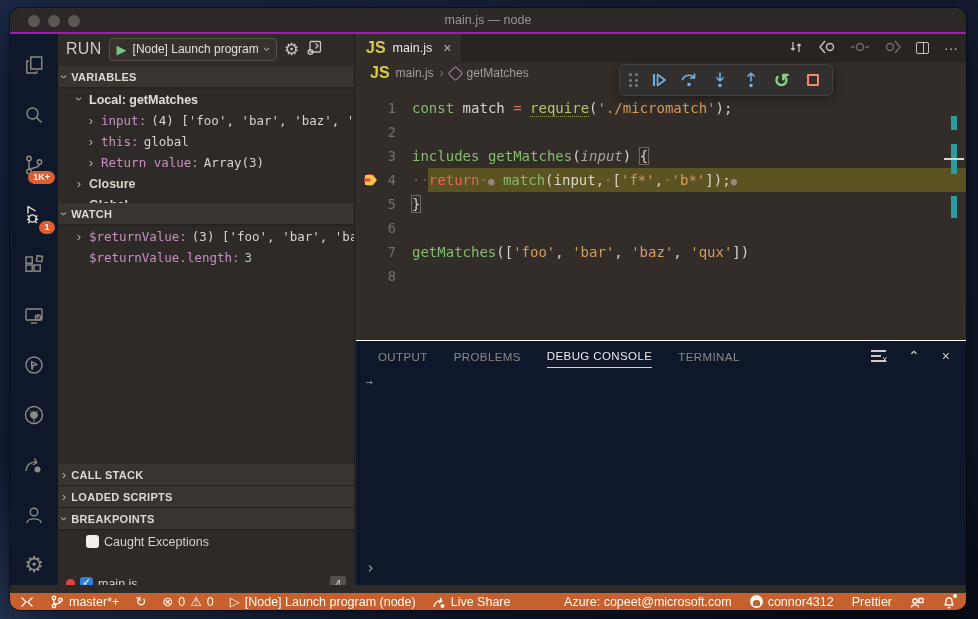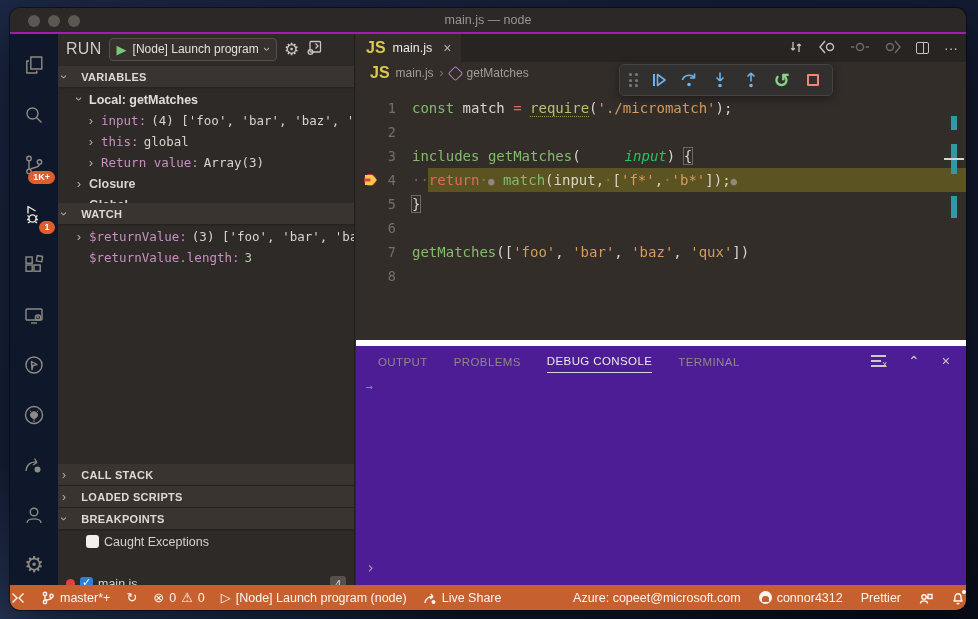--- a/index.html
+++ b/index.html
@@ -37,21 +37,21 @@
   .runbar { position:absolute; left:0; top:0; right:0; height:30px; display:flex; align-items:center; padding:0 8px; gap:7px; }
   .runbar .run-label { font-size:16px; color:#cfcbc4; letter-spacing:.3px; }
   .run-dd { display:flex; align-items:center; gap:6px; border:1px solid #55504a; border-radius:4px; height:23px; padding:0 7px; background:#36312d; }
   .run-play { color:#79c779; font-size:13px; }
   .run-config { font-size:12px; color:#e3e0da; }
   .dd-chev, .chev { display:inline-block; color:#b5b0a8; font-size:13px; }
   .chev { transform-origin:55% 50%; }
   .chev.down { transform:rotate(90deg); }
   .run-icon { color:#c9c4bd; font-size:17px; }
   .sec-header { position:absolute; left:0; right:0; height:21px; background:#3a3430; display:flex; align-items:center;
-    gap:15px; padding-left:4px; font-size:11px; font-weight:bold; color:#dddad4; letter-spacing:.3px; box-shadow:0 1px 2px rgba(0,0,0,.25); }
+    gap:5px; padding-left:4px; font-size:11px; font-weight:bold; color:#dddad4; letter-spacing:.3px; box-shadow:0 1px 2px rgba(0,0,0,.25); }
   .sec-header .chev { font-size:12px; font-weight:normal; }
   .srow { position:absolute; left:0; right:0; height:21px; display:flex; align-items:center; gap:5px; font-size:12.5px; }
   .srow .chev { width:10px; text-align:center; flex:0 0 auto; }
   .var-name { color:#c78fc2; font-family:"DejaVu Sans Mono", monospace; font-size:12.5px; white-space:pre; }
   .var-val  { color:#d8d4cb; font-family:"DejaVu Sans Mono", monospace; font-size:12.5px; white-space:pre; }
   .var-val.num { color:#b5cea8; }
   .scope-label { font-weight:bold; color:#e0ddd7; }
   .plain-label { color:#d8d4cb; font-weight:bold; }
   .clip8 { overflow:hidden; height:9px; }
   .bp-row-check { width:13px; height:13px; border-radius:3px; background:#f2f0ec; flex:0 0 auto; }
@@ -79,57 +79,57 @@
   .code-line { position:relative; height:24px; line-height:24px; white-space:pre; display:flex; }
   .code-line.current { background:linear-gradient(to right, transparent 72px, #5b5422 72px); }
   .gutter { width:26px; flex:0 0 auto; position:relative; }
   .bp-red { position:absolute; left:8px; top:6px; width:12px; height:12px; border-radius:50%; background:#e0443a; }
   .bp-arrow { position:absolute; left:9px; top:7px; width:12px; height:10px; background:#f7c948; clip-path:polygon(0 0,60% 0,100% 50%,60% 100%,0 100%,0 65%,45% 65%,45% 35%,0 35%); }
   .lnum { width:30px; flex:0 0 auto; text-align:right; padding-right:16px; color:#757067; font-size:13.5px; }
   .tk-k,.tk-f { color:#84bb6e; }
   .tk-o { color:#e0695a; }
   .tk-s { color:#d79c5c; }
   .tk-p,.tk-v { color:#d8d4cb; }
-  .tk-i { color:#22c55e; font-style:italic;margin-left:44px; }
+  .tk-i { color:#a3a3a3; font-style:italic; }
   .tk-u { color:#bdc26b; border-bottom:1.5px dotted #979c5d; }
   .tk-w { color:#d8d4cb; opacity:.33; }
   .tk-d { color:#8d8780; font-size:11px; }
   .tk-b { box-shadow:0 0 0 1px #6e6860; }
   
   .ruler-mark { position:absolute; width:6px; background:#2f9ba0; right:9px; }
   .ruler-line { position:absolute; right:2px; width:20px; height:2px; background:#d8d5d0; }
   
   .dbg-toolbar { position:absolute; left:263px; top:30px; width:214px; height:32px; background:#32302e; border:1px solid #45423f;
     border-radius:5px; box-shadow:0 3px 10px rgba(0,0,0,.4); display:flex; align-items:center; justify-content:space-around; padding:0 4px; z-index:5; }
   .grip { display:grid; grid-template-columns:3px 3px; gap:2.5px; }
   .grip i { width:3px; height:3px; border-radius:50%; background:#7f7a74; }
   .dbg-ic { width:20px; height:20px; display:flex; align-items:center; justify-content:center; }
   .dbg-ic svg { width:18px; height:18px; }
   .restart-ic { color:#89d185; font-size:19px; font-weight:bold; }
   .stop-ic { width:12px; height:12px; border:2px solid #f48771; border-radius:1px; }
   
-  .panel { position:absolute; left:0; right:0; bottom:0; height:245px; background:#4c1d95; border-top:6px solid #ffffff; }
+  .panel { position:absolute; left:0; right:0; bottom:0; height:245px; background:#0f172a; border-top:1px solid #ffffff; }
   .panel-tabs { position:absolute; left:0; top:0; right:0; height:30px; display:flex; align-items:center; gap:26px; padding-left:22px; }
   .ptab { font-size:11.5px; letter-spacing:.4px; color:#8f8a83; padding:6px 0 5px; }
   .ptab.active { color:#eceae6; border-bottom:1px solid #d8d5d0; }
   .panel-actions { position:absolute; right:16px; top:0; height:30px; display:flex; align-items:center; gap:22px; color:#cfcbc4; }
   .pa-ic { font-size:14px; }
   .clear-ic { position:relative; width:15px; height:12px; }
   .clear-ic i { position:absolute; left:0; right:0; height:1.6px; background:#cfcbc4; }
   .clear-ic i:nth-child(1){top:0} .clear-ic i:nth-child(2){top:5px; right:5px;} .clear-ic i:nth-child(3){top:10px}
   .clear-ic em { position:absolute; right:-1px; bottom:-2px; font-style:normal; font-size:9px; }
   .console { position:absolute; left:0; top:32px; right:0; bottom:0; font-family:"DejaVu Sans Mono", monospace; font-size:13px; }
   .con-row { display:flex; height:18px; line-height:18px; }
   .con-arrow { width:26px; text-align:center; color:#7d8a99; font-size:12px; flex:0 0 auto; }
   .con-input { color:#dad6ce; white-space:pre; }
   .con-result { color:#5aa0d8; white-space:pre; }
   .con-prompt { position:absolute; left:10px; bottom:8px; color:#a8a39c; font-size:15px; }
   
-  .statusbar { position:absolute; left:0; right:0; bottom:0; height:25px; background:#c6612f; display:flex; align-items:center;
-    color:#fdf6ef; font-size:12.5px; padding:0 1px; gap:16px; }
+  .statusbar { position:absolute; left:0; right:0; bottom:0; height:17px; background:#c6612f; display:flex; align-items:center;
+    color:#fdf6ef; font-size:12.5px; padding:0 10px; gap:16px; }
   .sb-item { display:flex; align-items:center; gap:5px; white-space:nowrap; }
   .sb-right { margin-left:auto; display:flex; align-items:center; gap:18px; }
   .sb-ic { font-size:13px; }
   .sb-ic svg { width:14px; height:14px; stroke:#fdf6ef; fill:none; stroke-width:1.4; display:block; }
   .gh-dot { width:13px; height:13px; border-radius:50%; background:#fdf6ef; position:relative; }
   .gh-dot:after { content:""; position:absolute; left:3px; top:5px; width:7px; height:6px; background:#c6612f; border-radius:3px 3px 1px 1px; }
   .bell { position:relative; }
   .bell:after { content:""; position:absolute; right:-1px; top:-1px; width:4px; height:4px; border-radius:50%; background:#fff; }
 </style>
 </head>

